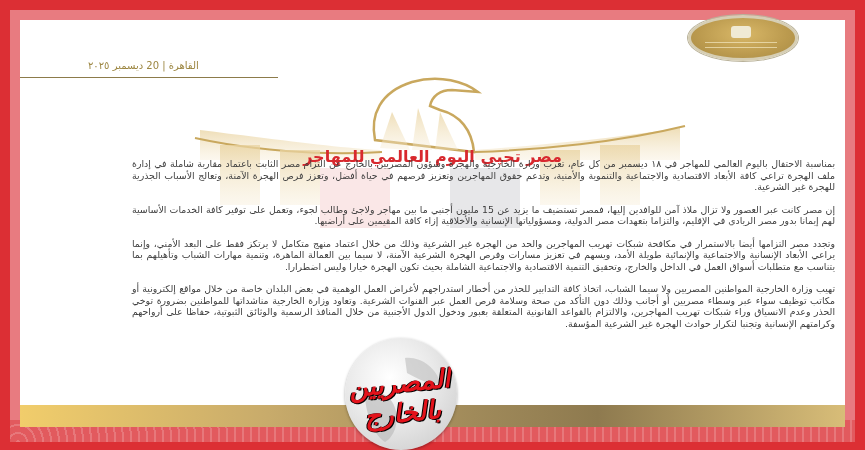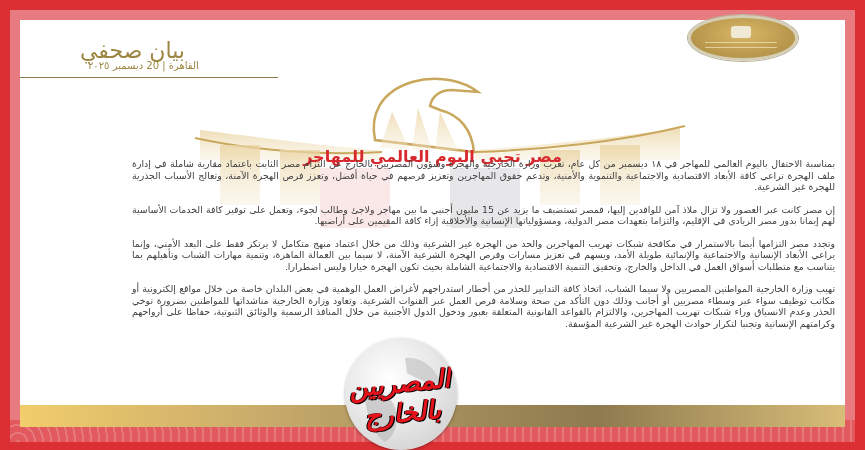--- a/index.html
+++ b/index.html
@@ -118,21 +118,20 @@
     <rect x="200" y="125" width="40" height="60" fill="url(#wg)"></rect>
     <rect x="260" y="130" width="40" height="55" fill="url(#wg)"></rect>
     <rect x="520" y="130" width="40" height="55" fill="url(#wg)"></rect>
     <rect x="580" y="125" width="40" height="60" fill="url(#wg)"></rect>
 
     <rect x="300" y="148" width="70" height="60" fill="#f3c9c9" opacity="0.45"></rect>
     <rect x="370" y="148" width="60" height="60" fill="#ffffff" opacity="0.4"></rect>
     <rect x="430" y="148" width="70" height="60" fill="#c9c9cf" opacity="0.45"></rect>
   </svg>
 
-  <div class="header-title">بيان صحفي</div>
   <div class="header-sub">القاهرة | 20 ديسمبر ٢٠٢٥</div>
   <div class="header-rule"></div>
 
   <div class="subject-title">مصر تحيي اليوم العالمي للمهاجر</div>
 
   <div class="body-text">
     <p>بمناسبة الاحتفال باليوم العالمي للمهاجر في ١٨ ديسمبر من كل عام، تعرب وزارة الخارجية والهجرة وشؤون المصريين بالخارج عن التزام مصر الثابت باعتماد مقاربة شاملة في إدارة ملف الهجرة تراعي كافة الأبعاد الاقتصادية والاجتماعية والتنموية والأمنية، وتدعم حقوق المهاجرين وتعزيز فرصهم في حياة أفضل، وتعزز فرص الهجرة الآمنة، وتعالج الأسباب الجذرية للهجرة غير الشرعية.</p>
     <p>إن مصر كانت عبر العصور ولا تزال ملاذ آمن للوافدين إليها، فمصر تستضيف ما يزيد عن 15 مليون أجنبي ما بين مهاجر ولاجئ وطالب لجوء، وتعمل على توفير كافة الخدمات الأساسية لهم إيمانا بدور مصر الريادي في الإقليم، والتزاما بتعهدات مصر الدولية، ومسؤولياتها الإنسانية والأخلاقية إزاء كافة المقيمين على أراضيها.</p>
     <p>وتجدد مصر التزامها أيضا بالاستمرار في مكافحة شبكات تهريب المهاجرين والحد من الهجرة غير الشرعية وذلك من خلال اعتماد منهج متكامل لا يرتكز فقط على البعد الأمني، وإنما يراعي الأبعاد الإنسانية والاجتماعية والإنمائية طويلة الأمد، ويسهم في تعزيز مسارات وفرص الهجرة الشرعية الآمنة، لا سيما بين العمالة الماهرة، وتنمية مهارات الشباب وتأهيلهم بما يتناسب مع متطلبات أسواق العمل في الداخل والخارج، وتحقيق التنمية الاقتصادية والاجتماعية الشاملة بحيث تكون الهجرة خيارا وليس اضطرارا.</p>
     <p>تهيب وزارة الخارجية المواطنين المصريين ولا سيما الشباب، اتخاذ كافة التدابير للحذر من أخطار استدراجهم لأغراض العمل الوهمية في بعض البلدان خاصة من خلال مواقع إلكترونية أو مكاتب توظيف سواء عبر وسطاء مصريين أو أجانب وذلك دون التأكد من صحة وسلامة فرص العمل عبر القنوات الشرعية. وتعاود وزارة الخارجية مناشداتها للمواطنين بضرورة توخي الحذر وعدم الانسياق وراء شبكات تهريب المهاجرين، والالتزام بالقواعد القانونية المتعلقة بعبور ودخول الدول الأجنبية من خلال المنافذ الرسمية والوثائق الثبوتية، حفاظا على أرواحهم وكرامتهم الإنسانية وتجنبا لتكرار حوادث الهجرة غير الشرعية المؤسفة.</p>

